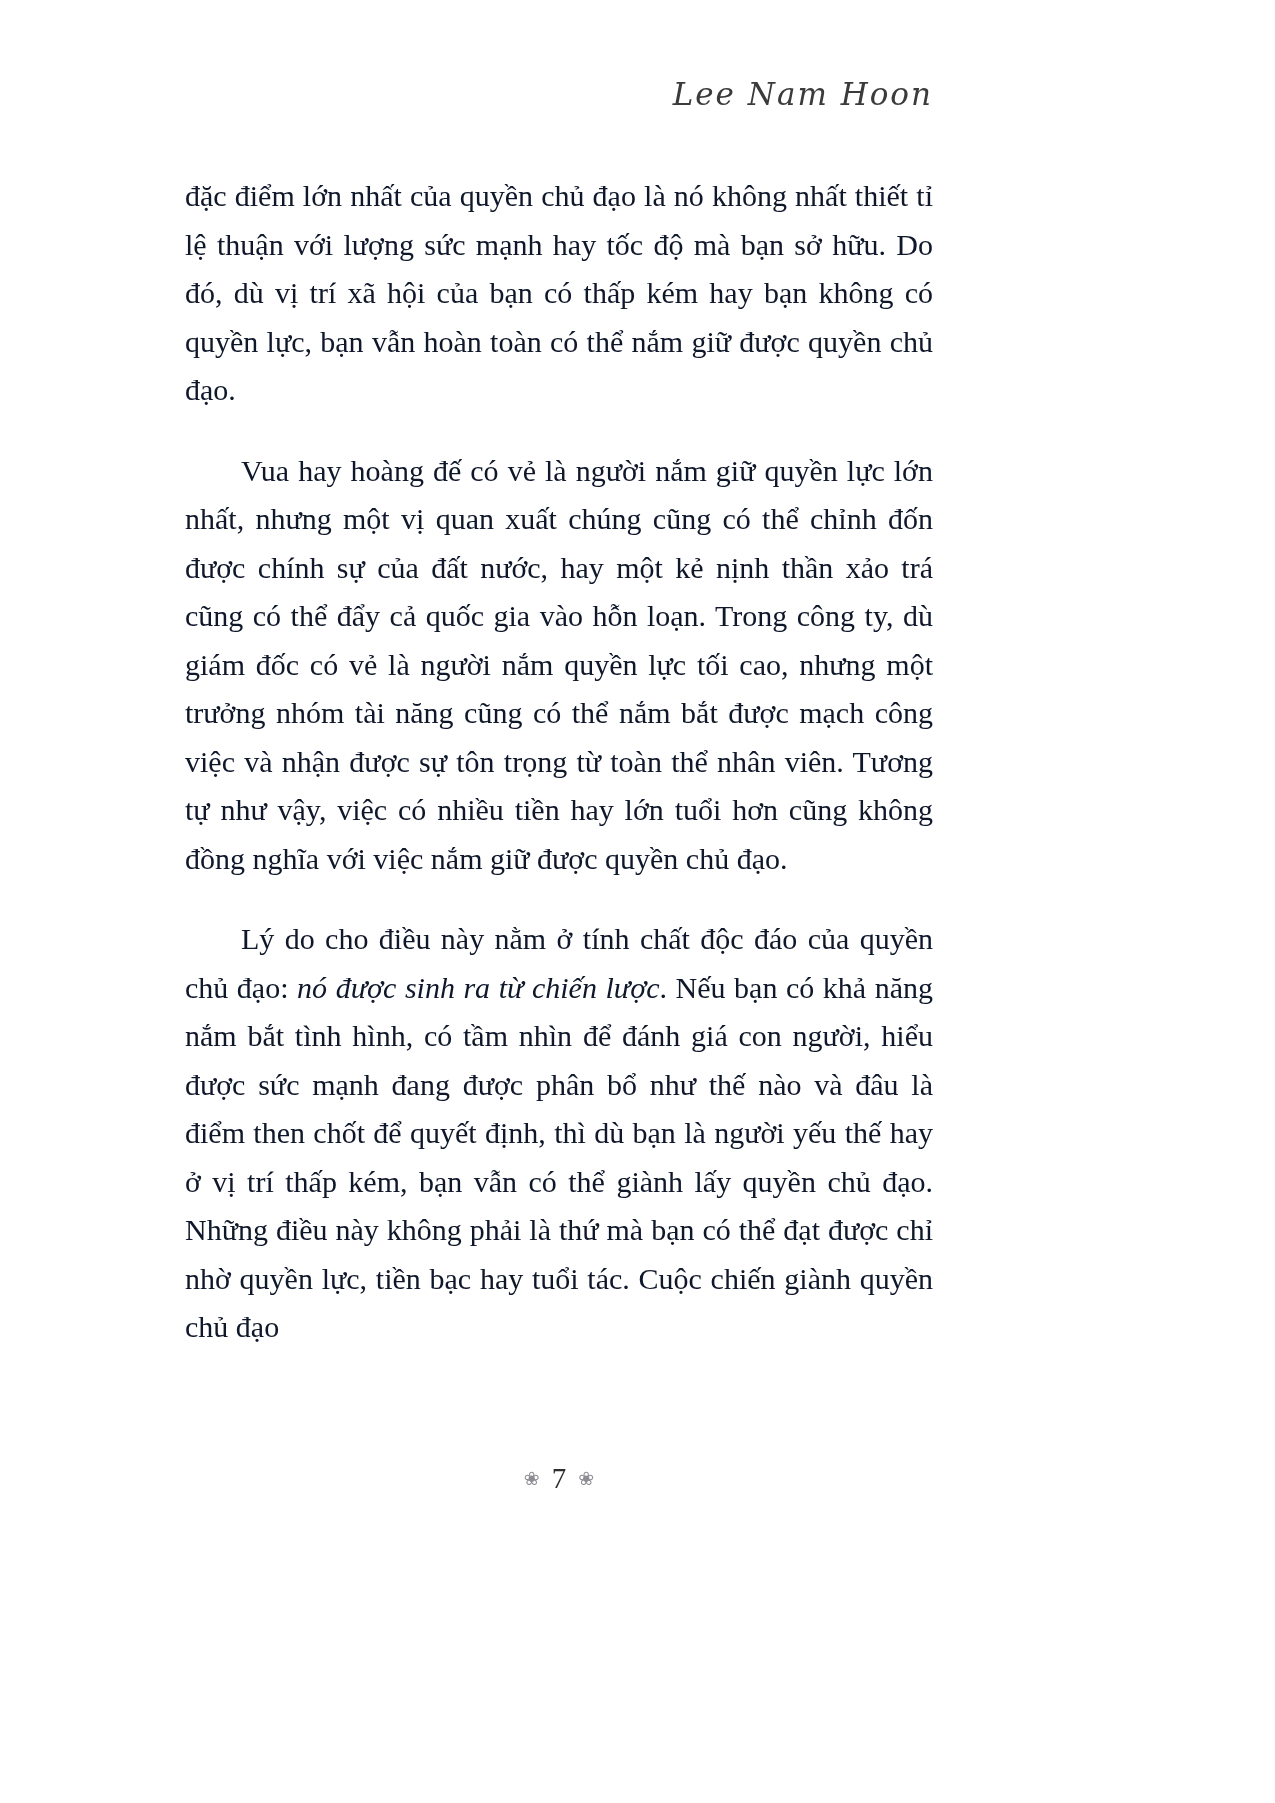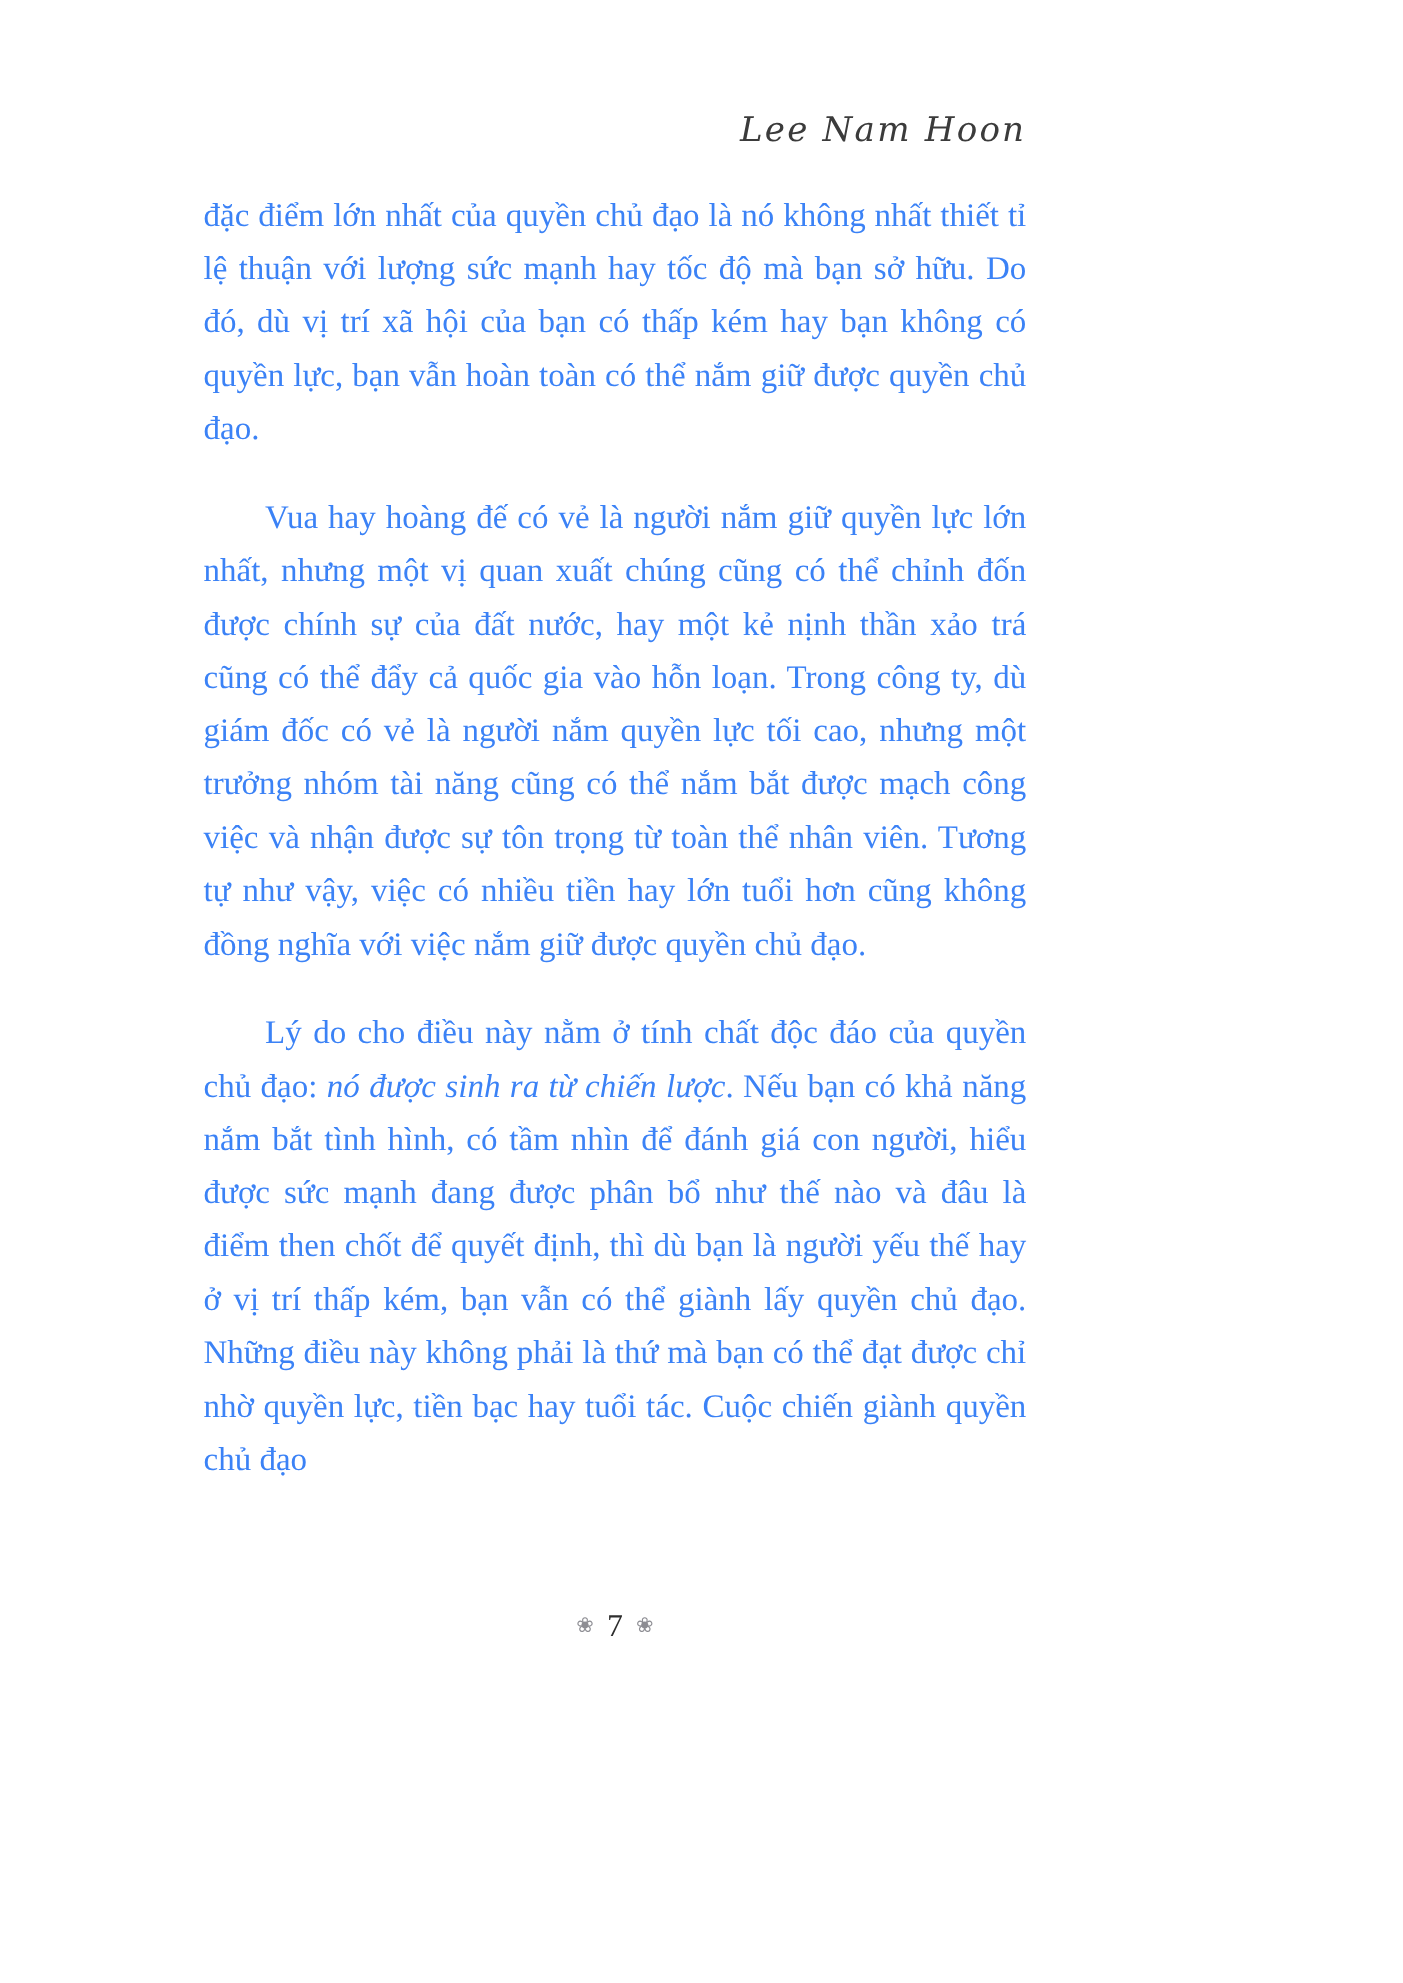--- a/index.html
+++ b/index.html
@@ -11,41 +11,41 @@
     position: relative;
     width: 1275px;
     height: 1803px;
     background: #ffffff;
     overflow: hidden;
     font-family: "Liberation Serif", serif;
     color: #2e2e2e;
   }
   .header {
     position: absolute;
-    top: 100px;
+    top: 76px;
     left: 185px;
     width: 748px;
     text-align: right;
   }
   .author {
     font-family: "DejaVu Serif", serif;
     font-style: italic;
     font-size: 31px;
     letter-spacing: 2px;
     color: #3b3b3b;
   }
   .content {
     position: absolute;
     top: 172px;
     left: 185px;
     width: 748px;
     font-size: 30px;
     line-height: 48.5px;
     text-align: justify;
-    color: #3b82f6;
+    color: #0f172a;
   }
   .para {
     margin: 0 0 32px 0;
     text-indent: 56px;
   }
   .para.no-indent {
     text-indent: 0;
   }
   .em {
     font-weight: normal;

